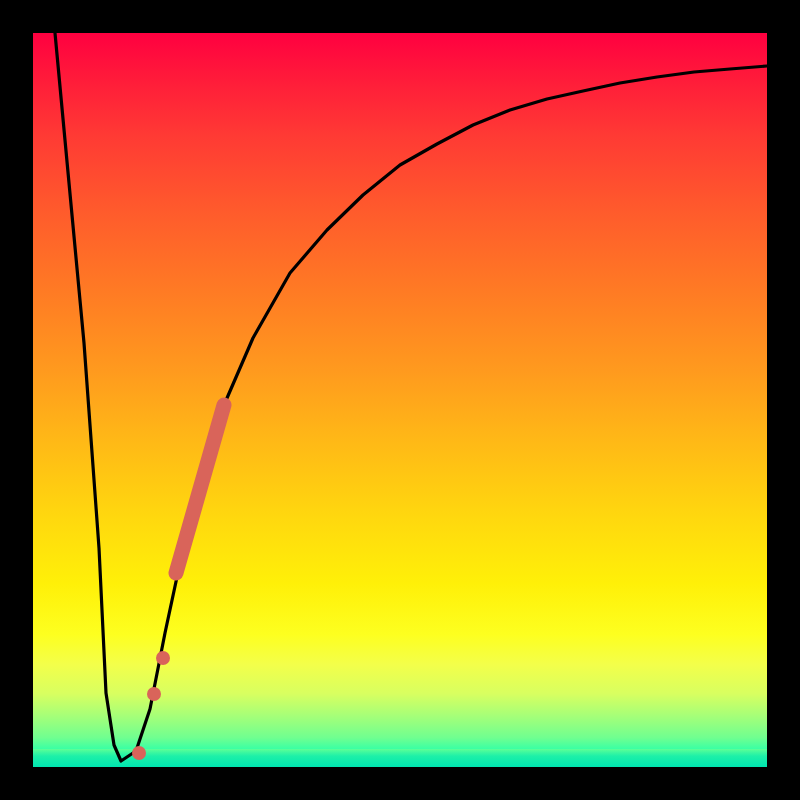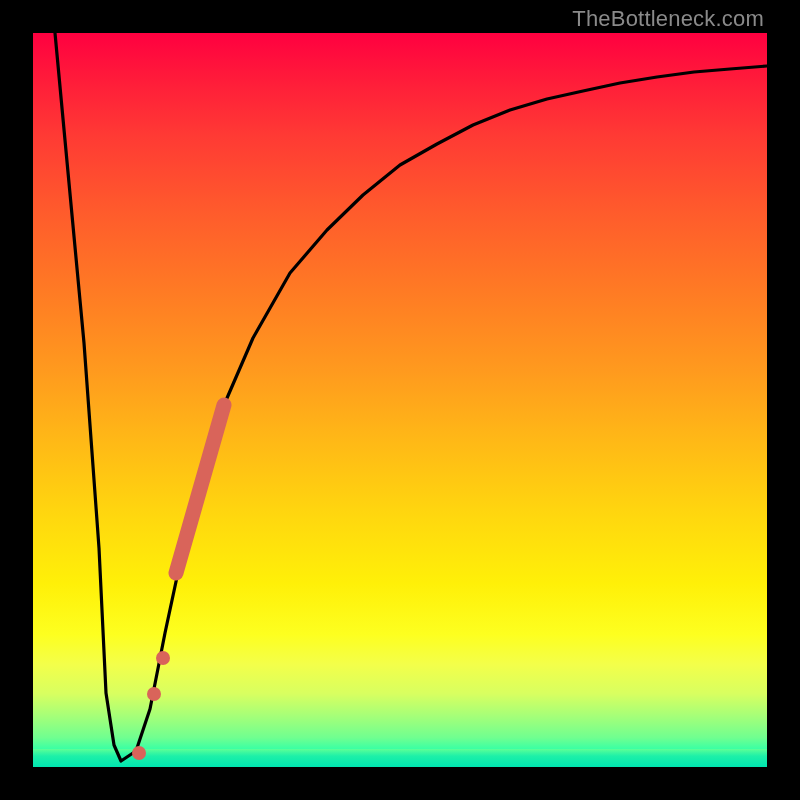--- a/index.html
+++ b/index.html
@@ -71,21 +71,20 @@
     letter-spacing: 0.2px;
     user-select: none;
     font-weight: 500;
   }
 </style>
 </head>
 <body>
 
 <div class="frame">
 
-  <div class="watermark">TheBottleneck.com</div>
 
   <div class="plot">
     <div class="gradient"></div>
     <div class="green-band"></div>
 
     <svg class="curve" viewBox="0 0 734 734" preserveAspectRatio="none">
       <path d="M 22 0
                L 36 150
                L 51 310
                L 66 515

